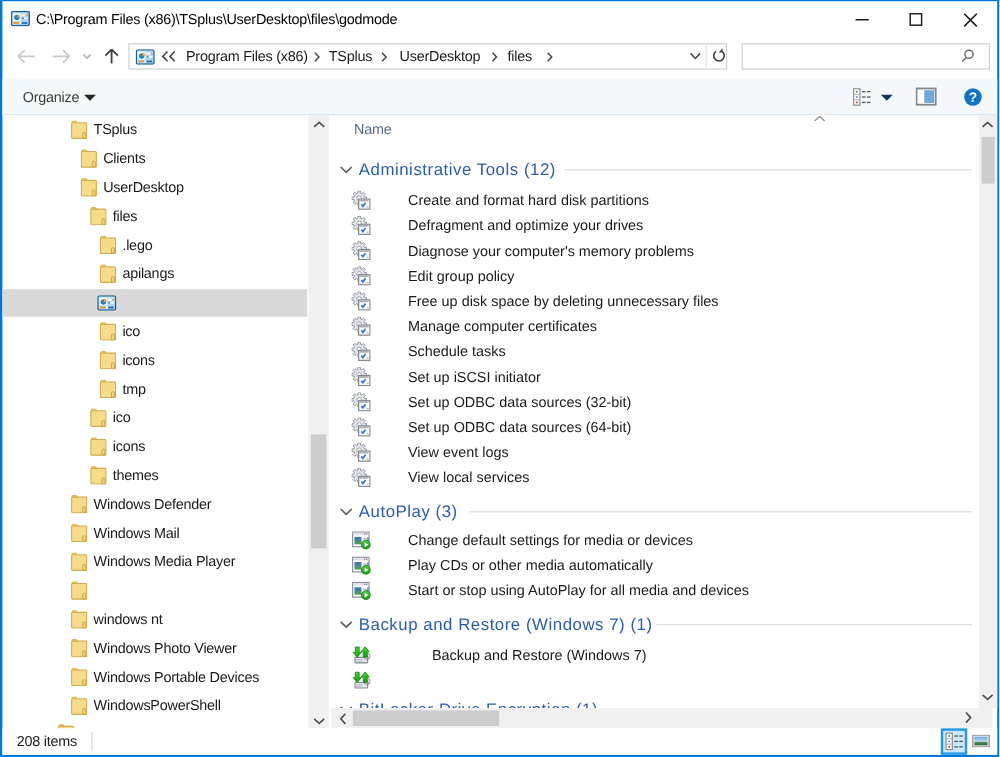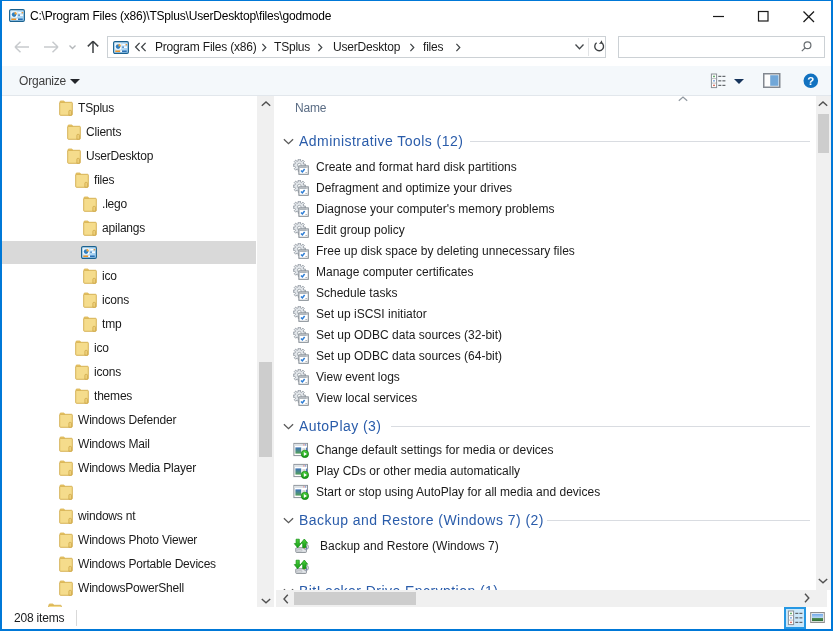--- a/index.html
+++ b/index.html
@@ -3,21 +3,21 @@
 <style>
 html,body{margin:0;padding:0;}
 body{font-family:"Liberation Sans",sans-serif;-webkit-font-smoothing:antialiased;}
 .win{position:relative;width:833px;height:631px;background:#fff;overflow:hidden;}
 .abs{position:absolute;}
 .txt{position:absolute;white-space:nowrap;color:#1a1a1a;font-size:12px;line-height:16px;letter-spacing:-0.2px;}
 .crumb{color:#1b1b1b;}
 .gh{position:absolute;white-space:nowrap;color:#2a5caa;font-size:14px;line-height:18px;letter-spacing:0.45px;}
 .ghline{position:absolute;height:1px;background:#d9dce1;}
 .sb{background:#f0f0f0;}
-.itxt{letter-spacing:0;}
+.itxt{letter-spacing:0;margin-left:24px;}
 .thumb{background:#cdcdcd;}
 </style></head><body>
 <div class="win">
 <svg width="0" height="0" style="position:absolute">
       <defs>
 <linearGradient id="cpbg" x1="0" y1="0" x2="1" y2="1">
  <stop offset="0" stop-color="#d8eefc"></stop>
           <stop offset="1" stop-color="#96c9ef"></stop>
 </linearGradient>
 <linearGradient id="bgsq" x1="0" y1="0" x2="0" y2="1">
@@ -345,26 +345,26 @@
       <use href="#autoplay"></use>
     </svg>
 <div class="txt itxt" style="left:316px;top:463px">Play CDs or other media automatically</div>
 <svg class="abs" style="left:293px;top:484px" width="16" height="16">
       <use href="#autoplay"></use>
     </svg>
 <div class="txt itxt" style="left:316px;top:484px">Start or stop using AutoPlay for all media and devices</div>
 <svg class="abs" style="left:283px;top:516.5px" width="11" height="7" fill="none" stroke="#595959" stroke-width="1.3">
       <path d="M0.9 1.2 L5.5 5.6 L10.1 1.2"></path>
     </svg>
-<div class="gh" style="left:299px;top:510.5px">Backup and Restore (Windows 7) (2)</div>
+<div class="gh" style="left:299px;top:510.5px">Backup and Restore (Windows 7) (1)</div>
 <div class="ghline" id="line-backup-519" style="left:547px;width:263px;top:519.5px"></div>
 <svg class="abs" style="left:293px;top:537.5px" width="16" height="16">
       <use href="#backup"></use>
     </svg>
-<div class="txt itxt" style="left:320px;top:537.5px">Backup and Restore (Windows 7)</div>
+<div class="txt itxt" style="left:336px;top:537.5px">Backup and Restore (Windows 7)</div>
 <svg class="abs" style="left:293px;top:559px" width="16" height="16">
       <use href="#backup"></use>
     </svg>
 <svg class="abs" style="left:283px;top:587.5px" width="11" height="7" fill="none" stroke="#595959" stroke-width="1.3">
       <path d="M0.9 1.2 L5.5 5.6 L10.1 1.2"></path>
     </svg>
 <div class="gh" style="left:299px;top:581.5px">BitLocker Drive Encryption (1)</div>
 
 <div class="abs sb" style="left:816px;top:96px;width:15px;height:494px"></div>
 <svg class="abs" style="left:818px;top:101px" width="10" height="6" fill="none" stroke="#505050" stroke-width="1.4">

